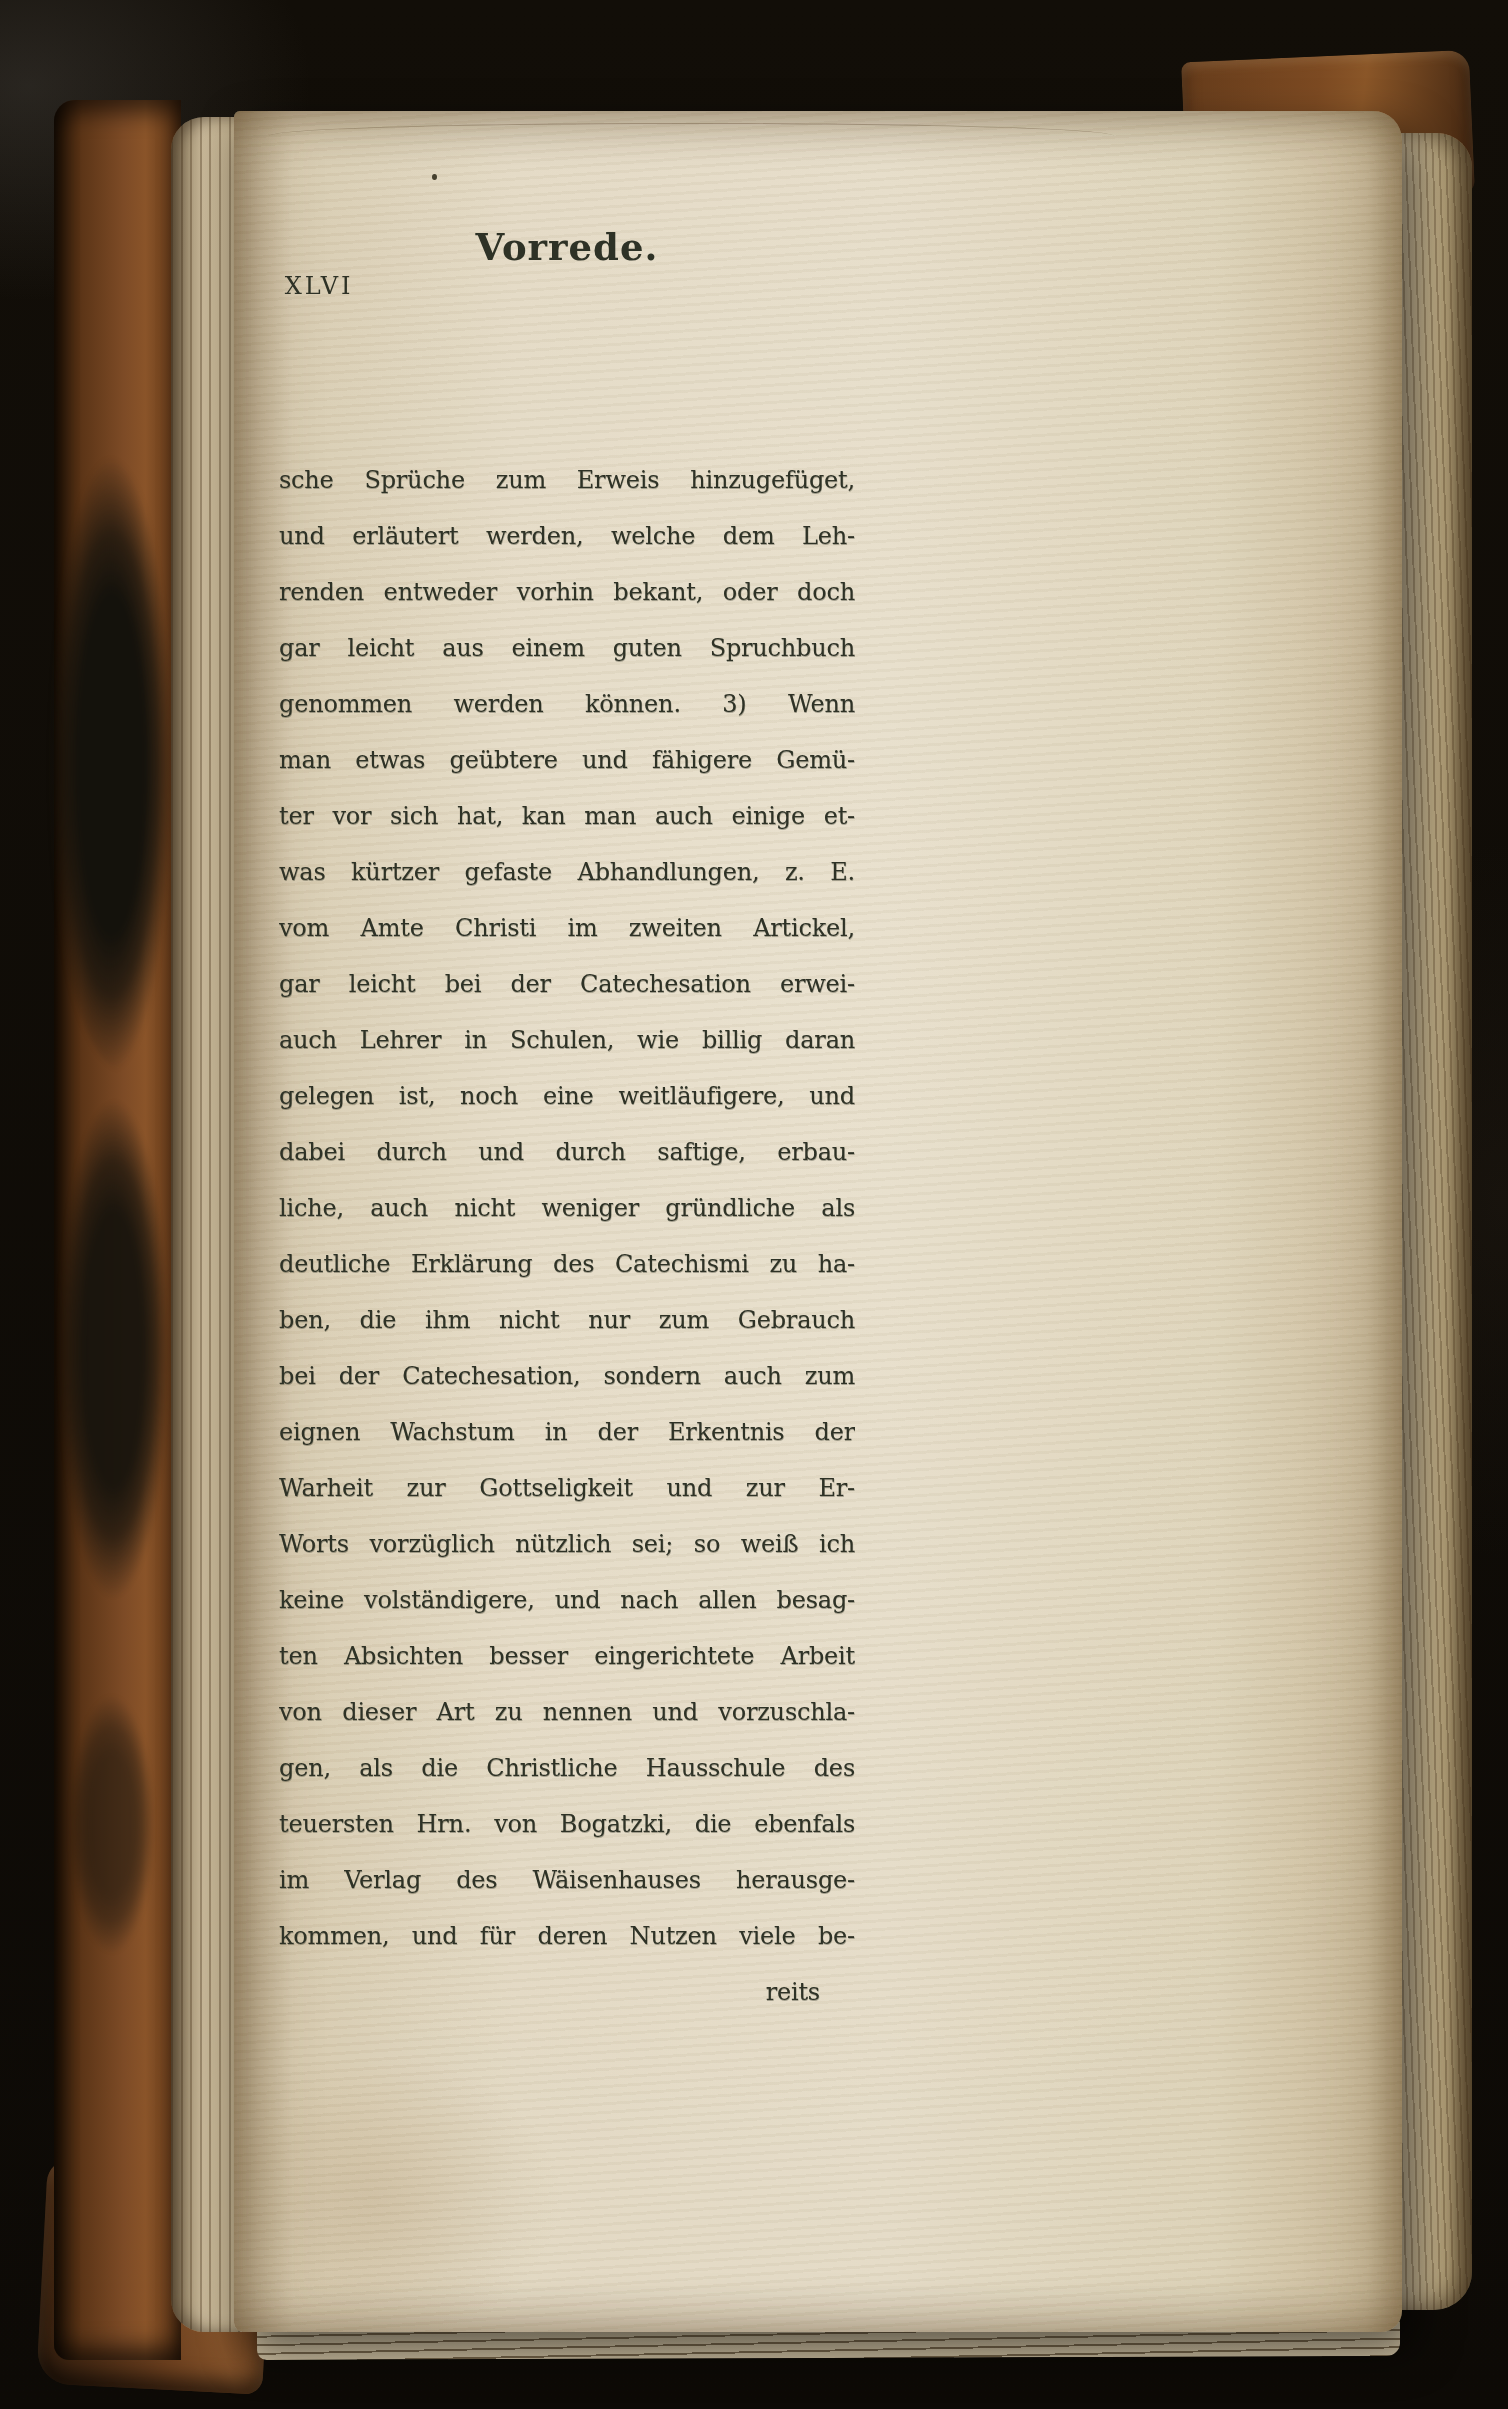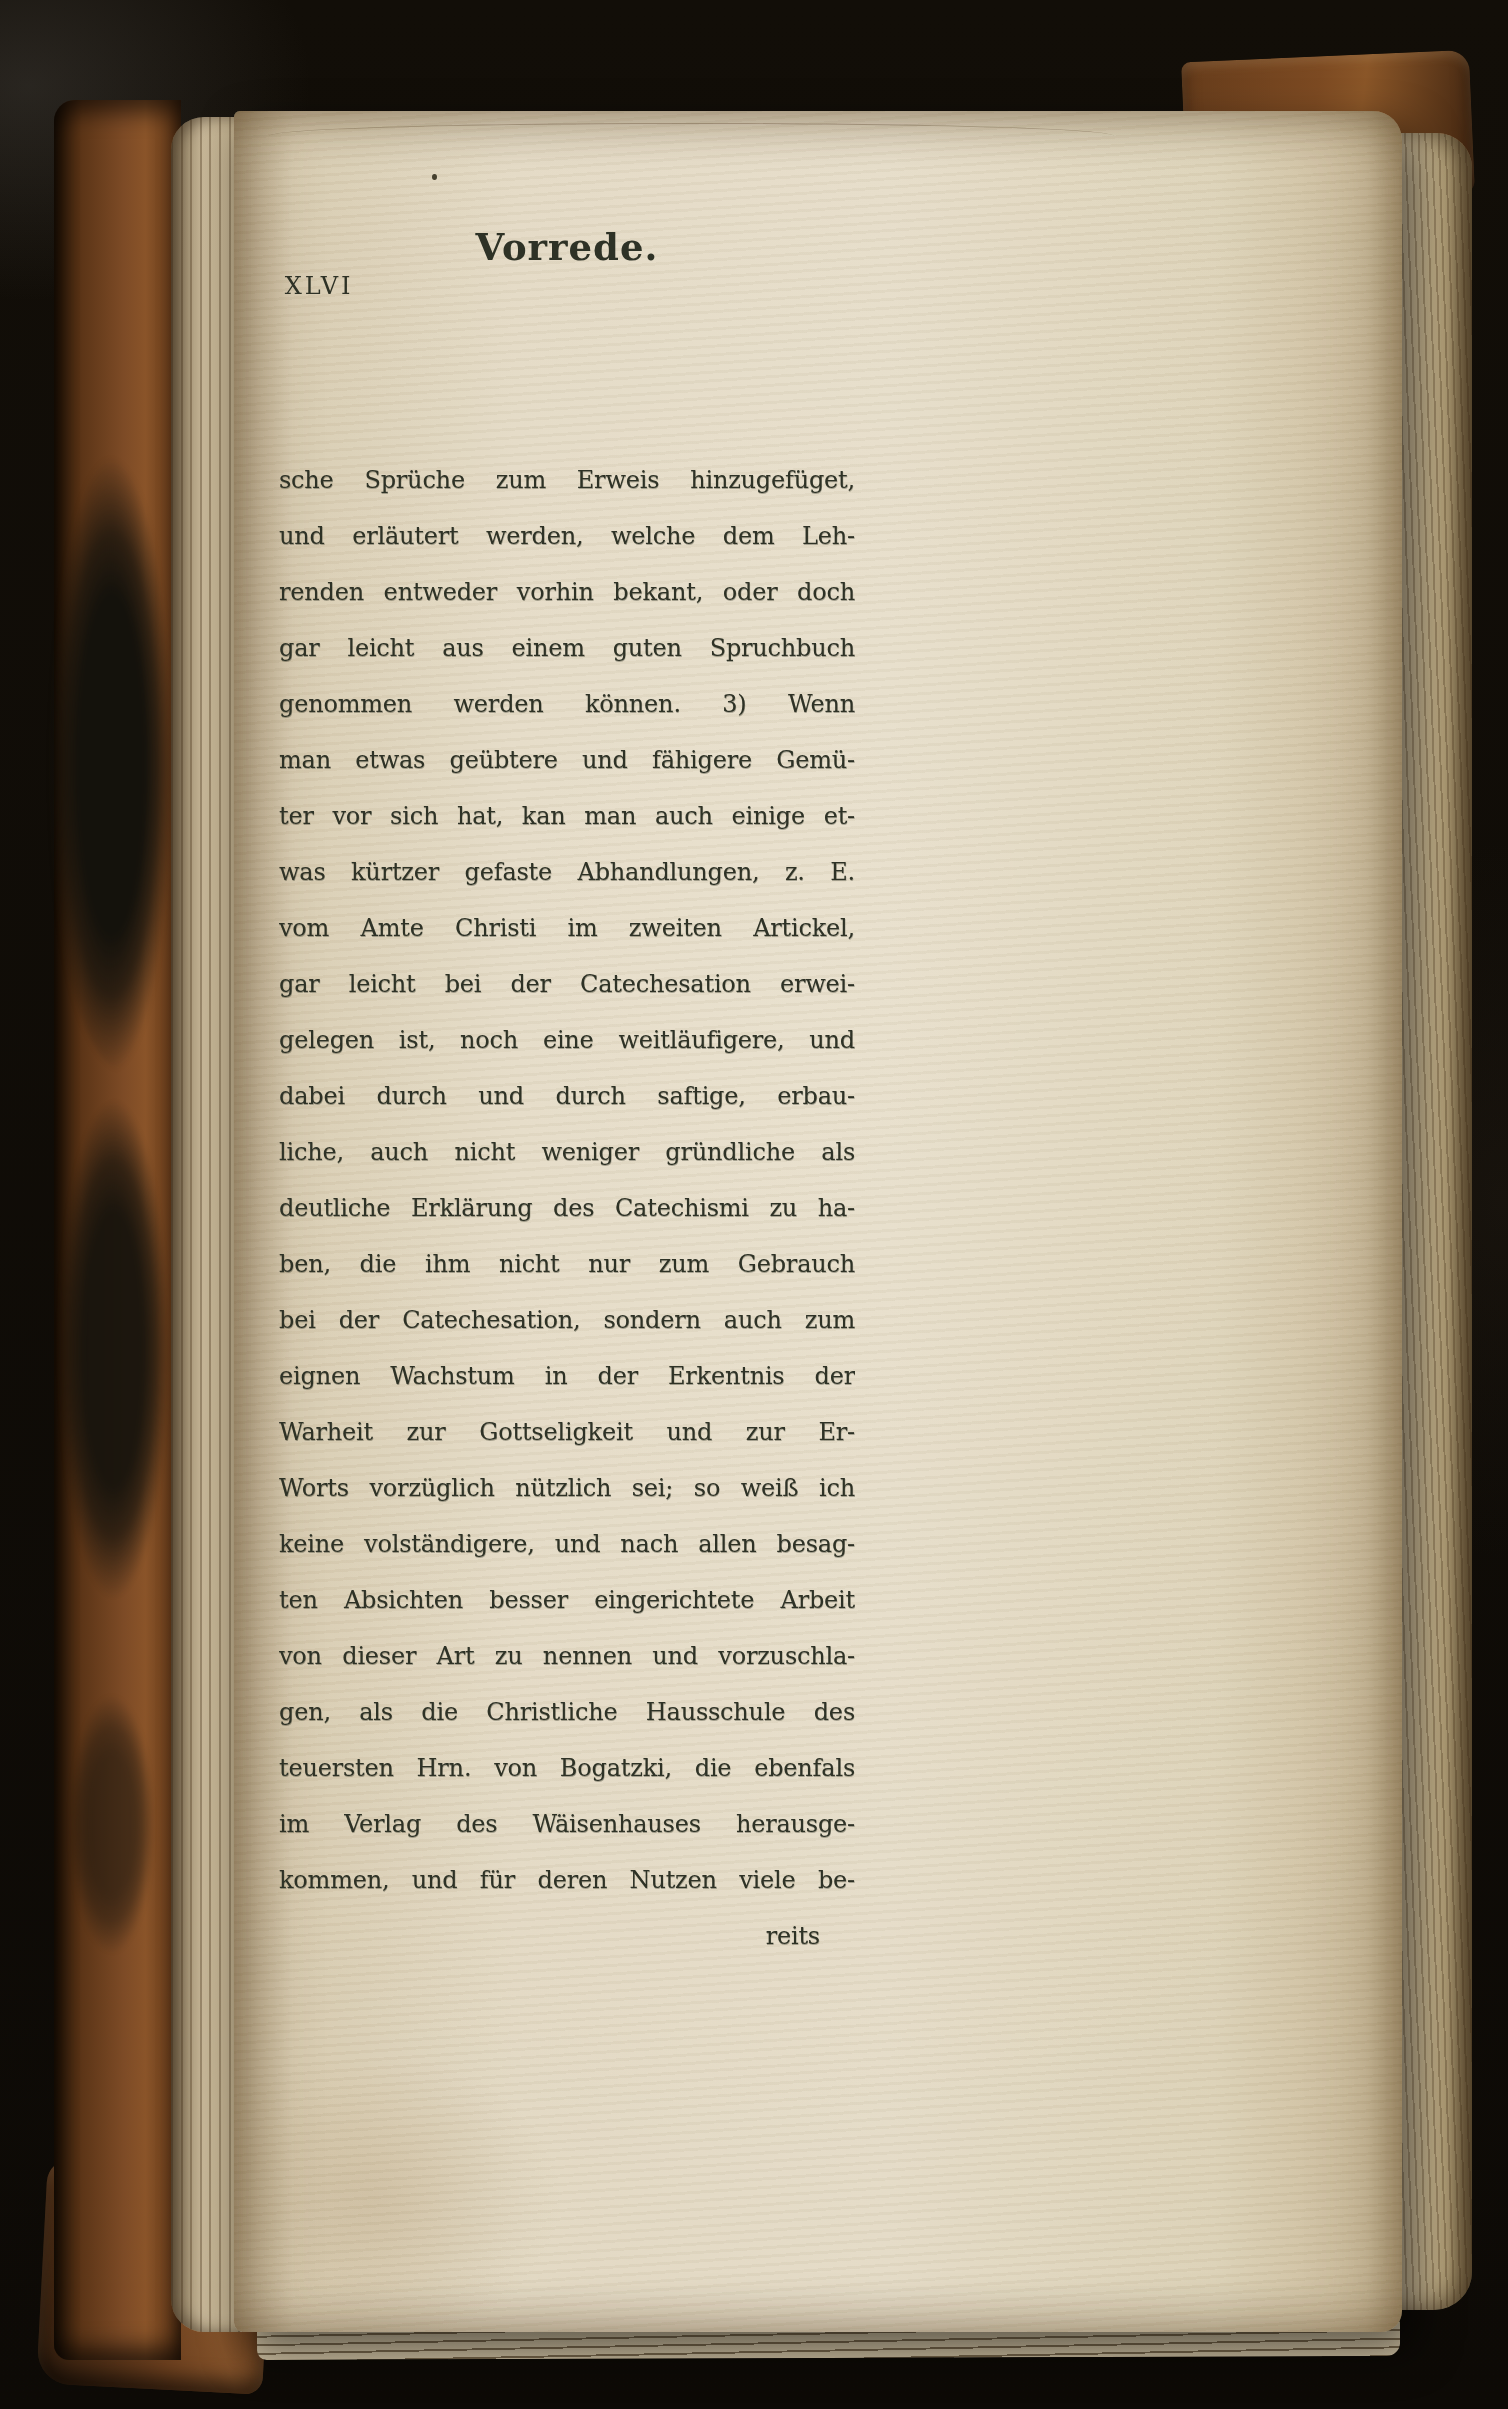--- a/index.html
+++ b/index.html
@@ -140,20 +140,21 @@
       <div class="t-line">sche Sprüche zum Erweis hinzugefüget,</div>
       <div class="t-line">und erläutert werden, welche dem Leh-</div>
       <div class="t-line">renden entweder vorhin bekant, oder doch</div>
       <div class="t-line">gar leicht aus einem guten Spruchbuch</div>
       <div class="t-line">genommen werden können.  3) Wenn</div>
       <div class="t-line">man etwas geübtere und fähigere Gemü-</div>
       <div class="t-line">ter vor sich hat, kan man auch einige et-</div>
       <div class="t-line">was kürtzer gefaste Abhandlungen, z. E.</div>
       <div class="t-line">vom Amte Christi im zweiten Artickel,</div>
       <div class="t-line">gar leicht bei der Catechesation erwei-</div>
+      <div class="t-line">auch Lehrer in Schulen, wie billig daran</div>
       <div class="t-line">gelegen ist, noch eine weitläufigere, und</div>
       <div class="t-line">dabei durch und durch saftige, erbau-</div>
       <div class="t-line">liche, auch nicht weniger gründliche als</div>
       <div class="t-line">deutliche Erklärung des Catechismi zu ha-</div>
       <div class="t-line">ben, die ihm nicht nur zum Gebrauch</div>
       <div class="t-line">bei der Catechesation, sondern auch zum</div>
       <div class="t-line">eignen Wachstum in der Erkentnis der</div>
       <div class="t-line">Warheit zur Gottseligkeit und zur Er-</div>
       <div class="t-line">Worts vorzüglich nützlich sei; so weiß ich</div>
       <div class="t-line">keine volständigere, und nach allen besag-</div>

